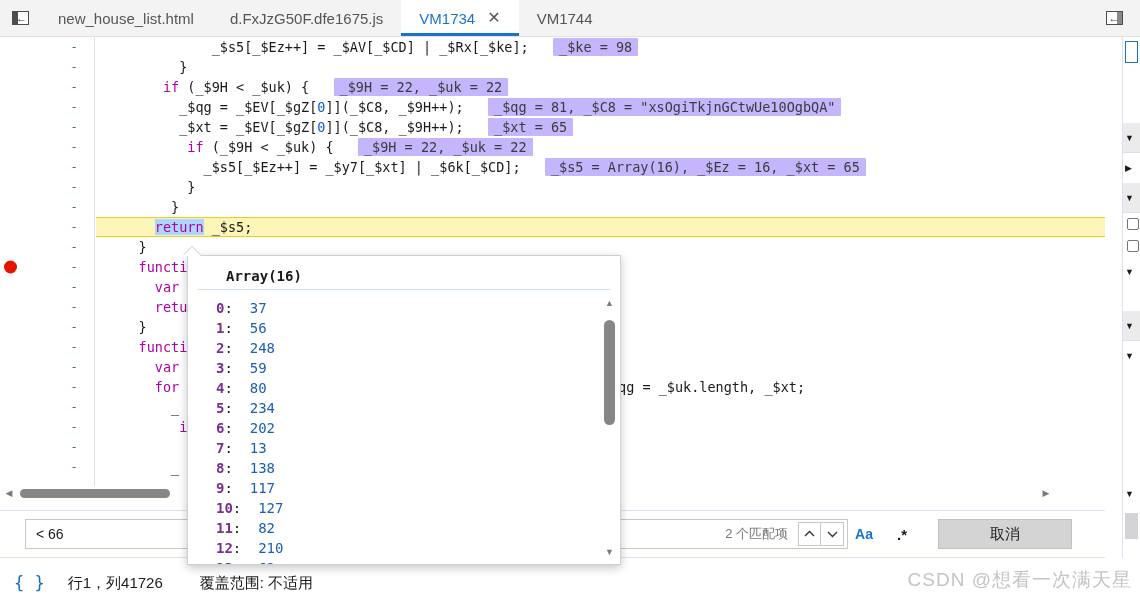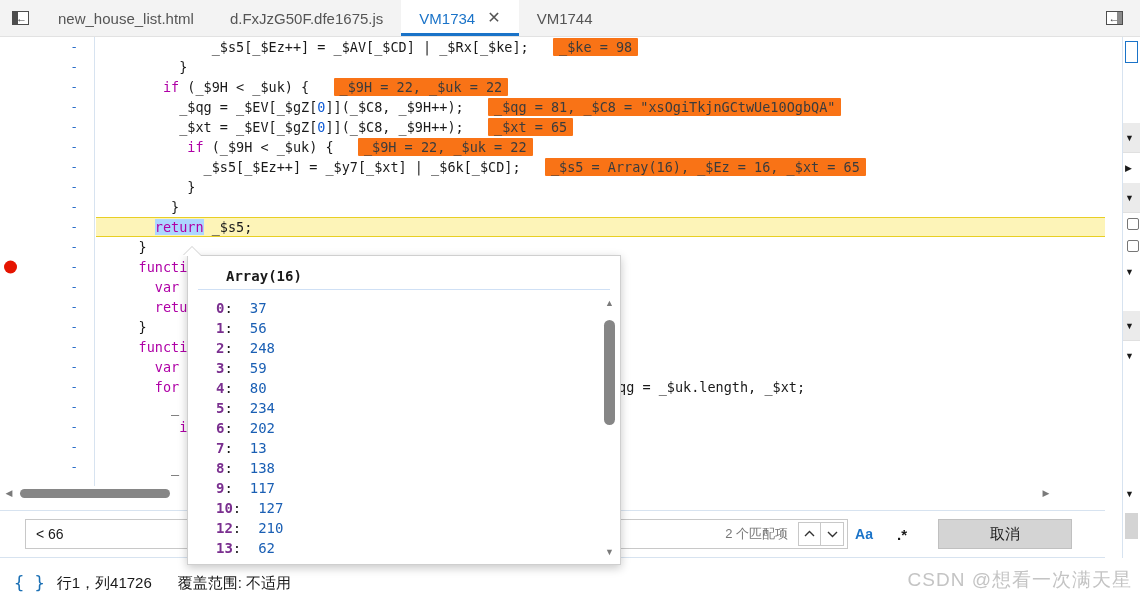--- a/index.html
+++ b/index.html
@@ -119,21 +119,21 @@
     background: #fdf4b8;
     border-top: 1px solid #e8cf24;
     border-bottom: 1px solid #e8cf24;
     height: 20px; line-height: 18px;
   }
   .kw    { color: #af00a6; }
   .num   { color: #0d5ad6; }
   .plain { color: #1a1a1a; }
   .sel   { background: #add6ff; color:#af00a6; }
   .inline-val {
-    background: #f97316;
+    background: #c4b5fd;
     color: #3c3c3c;
     padding: 1px 6px;
     border-radius: 1px;
   }
 
   
   .vscroll {
     position: absolute; right: 0; top: 37px;
     width: 17px; height: 463px;
     background: #ffffff;
@@ -236,21 +236,21 @@
   .statusbar {
     position: absolute; left: 0; top: 558px;
     width: 1140px; height: 49px;
     background: #ffffff;
     display: flex; align-items: center;
     padding-left: 14px;
     font-size: 15px; color: #1a1a1a;
     border-top: 1px solid #ffffff;
   }
   .braces { color: #1a6fb4; margin-right: 12px; font-size: 17px; font-family: "DejaVu Sans Mono", monospace; }
-  .status-text { margin-right: 26px; }
+  .status-text { margin-right: 26px; margin-left: 11px; }
   .watermark {
     position: absolute; right: 8px; bottom: 14px;
     font-size: 19px; color: #c4c4c4;
     letter-spacing: 1px;
   }
 
   
   .right-panel {
     position: absolute; right: 0; top: 37px;
     width: 18px; height: 545px;
@@ -494,20 +494,21 @@
         <div class="popup-row"><span class="k">1</span><span class="c">:  </span><span class="v">56</span></div>
         <div class="popup-row"><span class="k">2</span><span class="c">:  </span><span class="v">248</span></div>
         <div class="popup-row"><span class="k">3</span><span class="c">:  </span><span class="v">59</span></div>
         <div class="popup-row"><span class="k">4</span><span class="c">:  </span><span class="v">80</span></div>
         <div class="popup-row"><span class="k">5</span><span class="c">:  </span><span class="v">234</span></div>
         <div class="popup-row"><span class="k">6</span><span class="c">:  </span><span class="v">202</span></div>
         <div class="popup-row"><span class="k">7</span><span class="c">:  </span><span class="v">13</span></div>
         <div class="popup-row"><span class="k">8</span><span class="c">:  </span><span class="v">138</span></div>
         <div class="popup-row"><span class="k">9</span><span class="c">:  </span><span class="v">117</span></div>
         <div class="popup-row"><span class="k">10</span><span class="c">:  </span><span class="v">127</span></div>
+        <div class="popup-row"><span class="k">11</span><span class="c">:  </span><span class="v">82</span></div>
         <div class="popup-row"><span class="k">12</span><span class="c">:  </span><span class="v">210</span></div>
         <div class="popup-row"><span class="k">13</span><span class="c">:  </span><span class="v">62</span></div>
       </div>
     <div class="popup-scroll">
       <div class="pu">▲</div>
       <div class="pt"></div>
       <div class="pd">▼</div>
     </div>
   </div>
 

